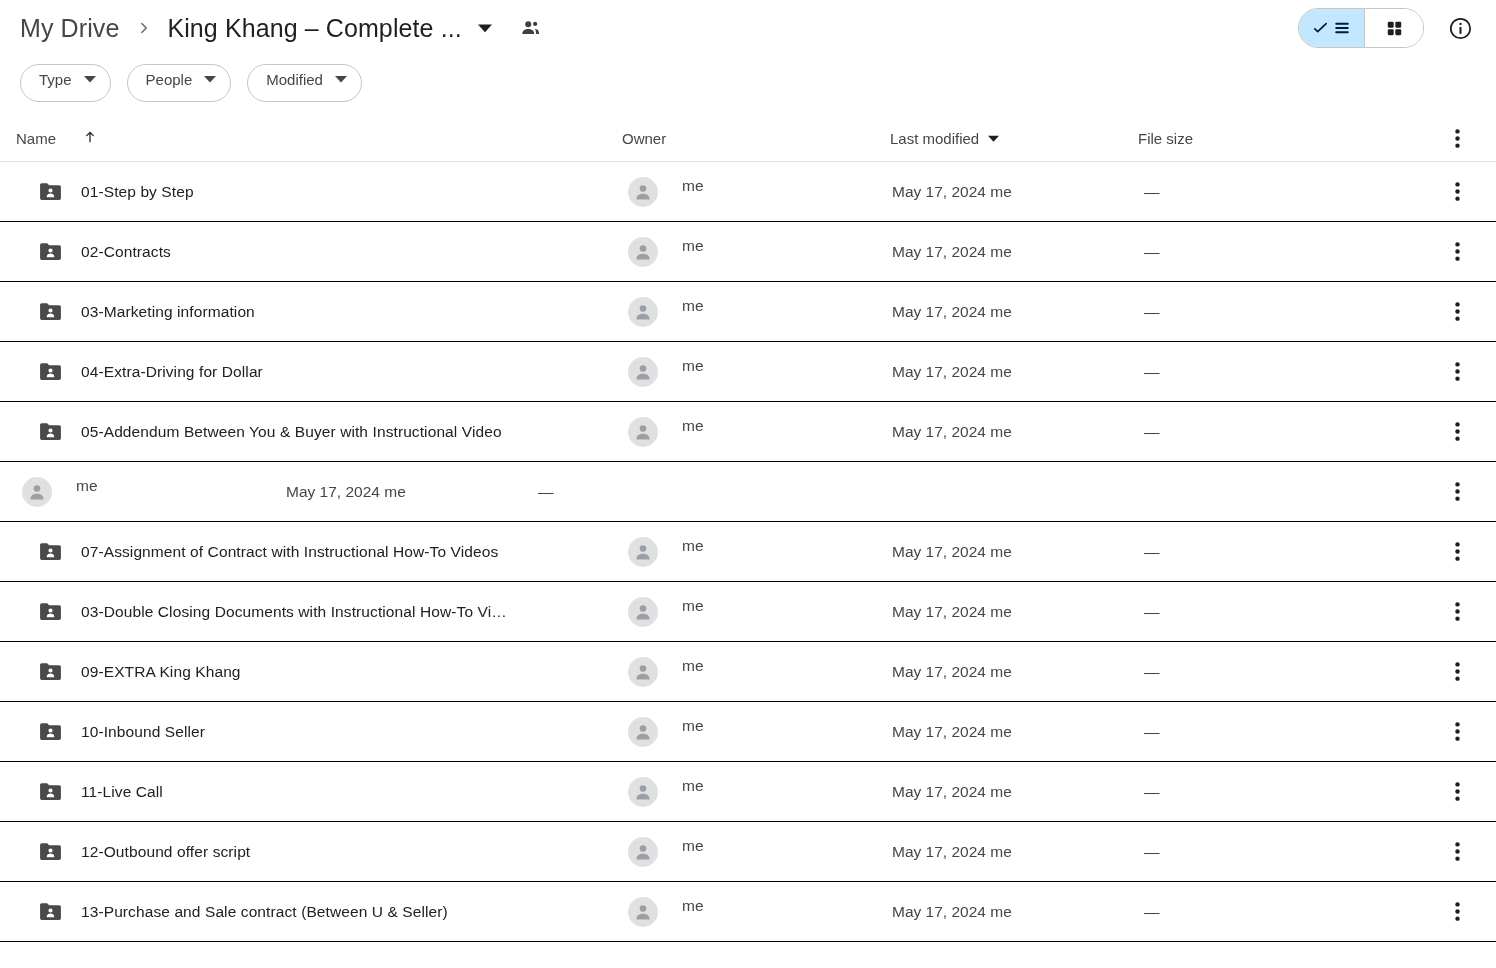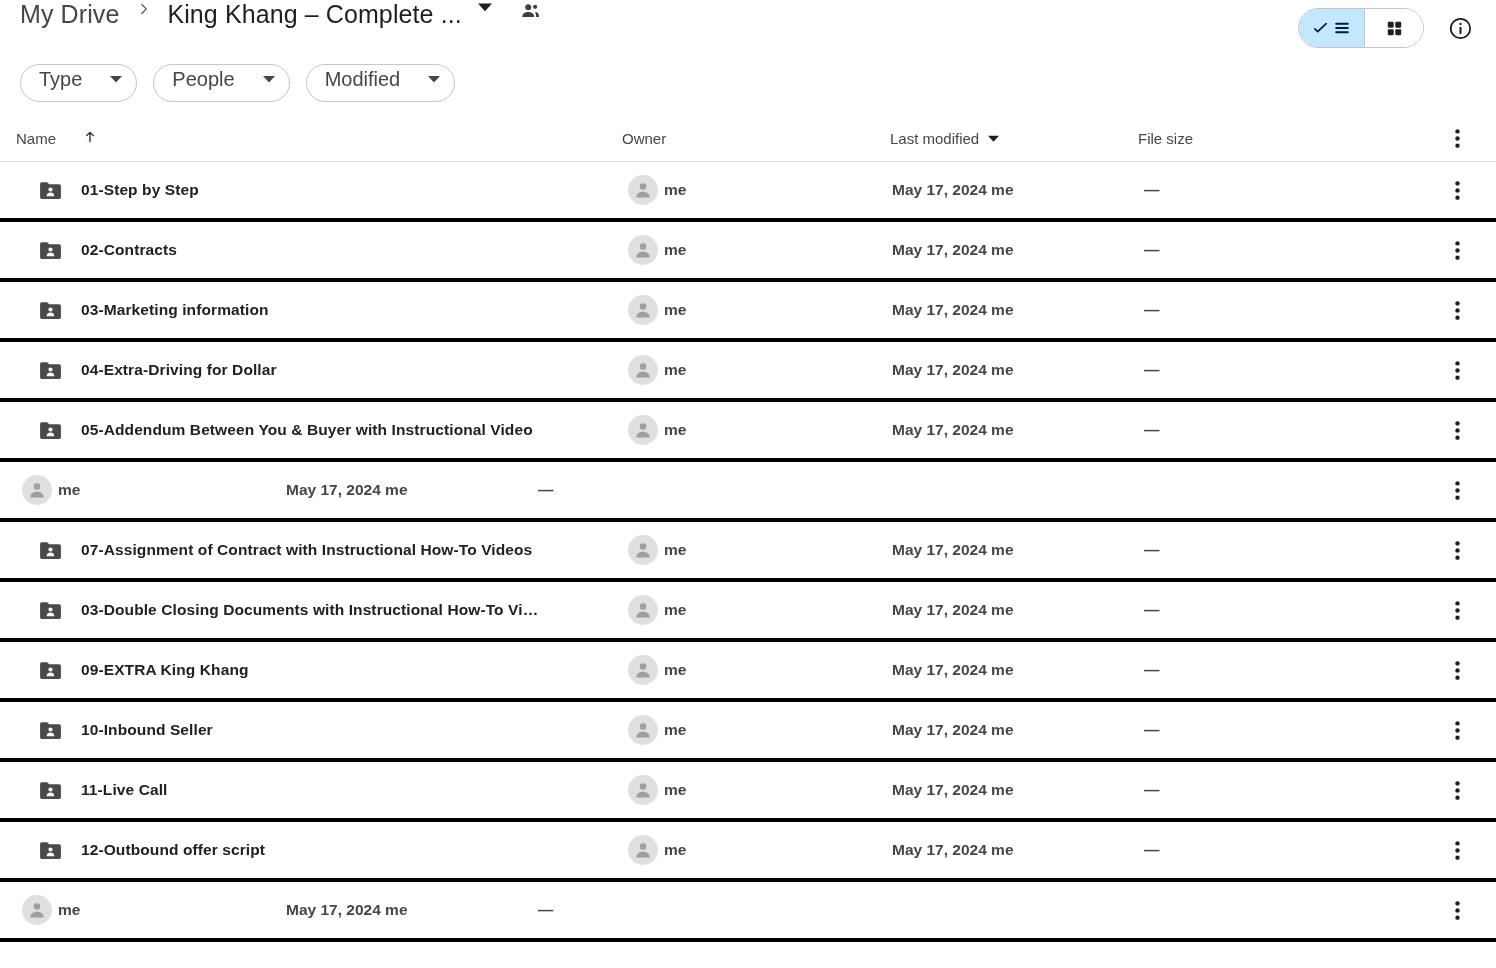--- a/index.html
+++ b/index.html
@@ -9,21 +9,21 @@
     background: #ffffff;
     font-family: "Liberation Sans", sans-serif;
     color: #202124;
     overflow: hidden;
   }
 
   
   .topbar {
     height: 56px;
     display: flex;
-    align-items: flex-start;
+    align-items: center;
     padding: 0 16px 0 20px;
     position: relative;
   }
   .crumb-root {
     font-size: 25px;
     color: #444746;
     letter-spacing: 0.1px;
     white-space: nowrap;
     cursor: pointer;
   }
@@ -99,22 +99,22 @@
     gap: 16px;
     padding: 8px 0 14px 20px;
   }
   .chip {
     height: 38px;
     border: 1px solid #c4c7c5;
     border-radius: 19px;
     display: flex;
     align-items: center;
     padding: 0 14px 8px 18px;
-    gap: 28px;
-    font-size: 20px;
+    gap: 12px;
+    font-size: 15px;
     color: #444746;
     background: #fff;
     cursor: pointer;
   }
   .chip .tri { display: flex; align-items: center; }
 
   
   .table { width: 100%; }
   .thead {
     display: flex;
@@ -129,46 +129,45 @@
   .col-owner  { width: 268px; display: flex; align-items: center; cursor: pointer; }
   .col-mod    { width: 248px; display: flex; align-items: center; gap: 9px; cursor: pointer; }
   .col-size   { width: 286px; display: flex; align-items: center; cursor: pointer; }
   .col-menu   { flex: 1; display: flex; align-items: center; justify-content: flex-end; padding-right: 20px; }
 
   .row {
     display: flex;
     align-items: center;
     height: 60px;
     padding: 0 16px;
-    border-bottom: 4px solid #000000;
+    border-bottom: 1px solid #000000;
     font-size: 15.5px;
     color: #202124;
     cursor: pointer;
-    font-weight: bold;
   }
 
   .cell-name {
     width: 606px;
     display: flex;
     align-items: center;
     gap: 18px;
     padding-left: 22px;
     overflow: hidden;
   }
   .fname {
     white-space: nowrap;
     overflow: hidden;
     text-overflow: ellipsis;
     letter-spacing: 0.1px;
   }
   .cell-owner {
     width: 268px;
     display: flex;
-    align-items: center;
-    gap: 6px;
+    align-items: flex-start;
+    gap: 24px;
     padding-left: 6px;
     color: #444746;
   }
   .cell-mod  { width: 248px; color: #444746; padding-left: 2px; }
   .cell-size { width: 286px; color: #444746; padding-left: 6px; }
   .cell-menu { flex: 1; display: flex; justify-content: flex-end; padding-right: 20px; }
 
   .avatar {
     width: 30px; height: 30px;
     border-radius: 50%;
@@ -667,20 +666,30 @@
        <span class="kebab">
             <svg width="5" height="19" viewBox="0 0 4 16" fill="#1f1f1f">
               <circle cx="2" cy="2" r="1.85"></circle>
               <circle cx="2" cy="8" r="1.85"></circle>
               <circle cx="2" cy="14" r="1.85"></circle>
             </svg>
           </span>
      </div>
       </div>
       <div class="row">
+        <div class="cell-name">
+       <span class="folder-ico">
+            <svg width="25" height="25" viewBox="0 0 24 24">
+  <path d="M2 5.6a1.6 1.6 0 0 1 1.6-1.6h5.3l1.8 1.9h9.7A1.6 1.6 0 0 1 22 7.5v11a1.6 1.6 0 0 1-1.6 1.6H3.6A1.6 1.6 0 0 1 2 18.5V5.6z" fill="#4a4a4a"></path>
+  <circle cx="12" cy="11" r="2" fill="#fff"></circle>
+  <path d="M8.4 17.1c0-2 1.7-3.1 3.6-3.1s3.6 1.1 3.6 3.1v.5H8.4v-.5z" fill="#fff"></path>
+</svg>
+          </span>
+       <span class="fname">13-Purchase and Sale contract (Between U &amp; Seller)</span>
+     </div>
      <div class="cell-owner">
        <span class="avatar">
             <svg width="22" height="22" viewBox="0 0 24 24" fill="#9aa0a6">
   <circle cx="12" cy="8.2" r="3.6"></circle>
   <path d="M4.8 19.4c0-3.7 3.4-5.6 7.2-5.6s7.2 1.9 7.2 5.6v.9H4.8v-.9z"></path>
 </svg>
           </span>
        <span>me</span>
      </div>
      <div class="cell-mod">May 17, 2024 me</div>

